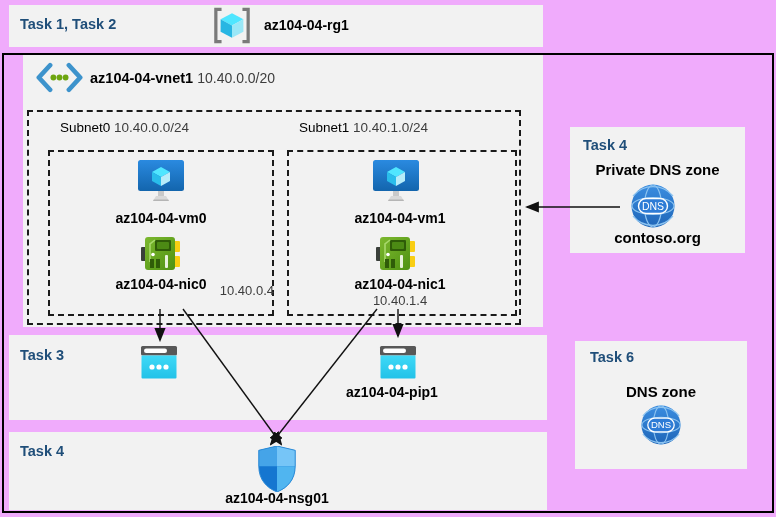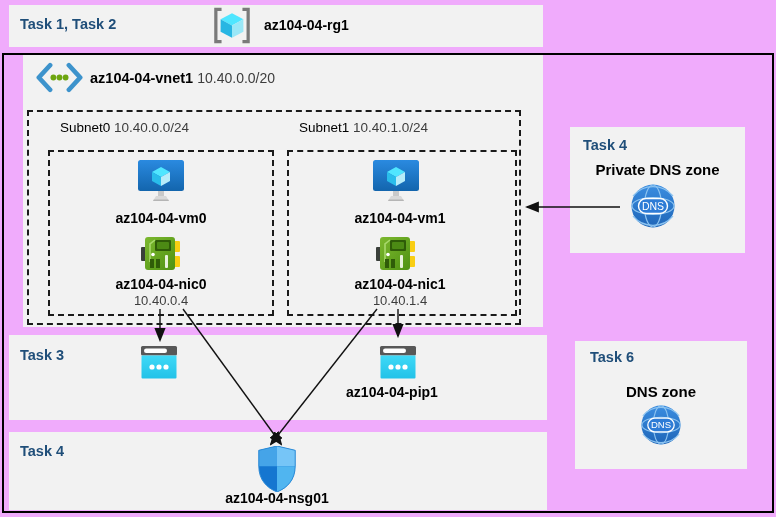--- a/index.html
+++ b/index.html
@@ -140,21 +140,21 @@
   </div>
   <div class="abs dashed" style="left:48px;top:150px;width:226px;height:166px;"></div>
   <svg class="abs icon" style="left:137px;top:159px;" width="48" height="46">
       <use href="#sym-vm"></use>
     </svg>
   <div class="abs res-lbl ctr" style="left:48px;top:210px;width:226px;">az104-04-vm0</div>
   <svg class="abs icon" style="left:141px;top:235px;" width="40" height="38">
       <use href="#sym-nic"></use>
     </svg>
   <div class="abs res-lbl ctr" style="left:48px;top:276px;width:226px;">az104-04-nic0</div>
-  <div class="abs ip ctr" style="left:48px;top:293px;width:226px;">10.40.0.4</div>
+  <div class="abs ip ctr" style="left:48px;top:283px;width:226px;text-align:right;">10.40.0.4</div>
 
   <div class="abs subnet-lbl" style="left:299px;top:120px;">
     <b>Subnet1</b>
     <span class="cidr" style="font-size:13.5px;">10.40.1.0/24</span>
   </div>
   <div class="abs dashed" style="left:287px;top:150px;width:230px;height:166px;"></div>
   <svg class="abs icon" style="left:372px;top:159px;" width="48" height="46">
       <use href="#sym-vm"></use>
     </svg>
   <div class="abs res-lbl ctr" style="left:287px;top:210px;width:226px;">az104-04-vm1</div>
@@ -180,20 +180,21 @@
       <use href="#sym-nsg"></use>
     </svg>
   <div class="abs res-lbl ctr" style="left:177px;top:490px;width:200px;">az104-04-nsg01</div>
 
   <div class="abs band" style="left:570px;top:127px;width:175px;height:126px;"></div>
   <div class="abs task-lbl" style="left:583px;top:137px;">Task 4</div>
   <div class="abs res-lbl-lg ctr" style="left:570px;top:161px;width:175px;">Private DNS zone</div>
   <svg class="abs icon" style="left:631px;top:184px;" width="44" height="44">
       <use href="#sym-dns"></use>
     </svg>
+  <div class="abs res-lbl-lg ctr" style="left:570px;top:229px;width:175px;">contoso.org</div>
 
   <div class="abs band" style="left:575px;top:341px;width:172px;height:128px;"></div>
   <div class="abs task-lbl" style="left:590px;top:349px;">Task 6</div>
   <div class="abs res-lbl-lg ctr" style="left:575px;top:383px;width:172px;">DNS zone</div>
   <svg class="abs icon" style="left:641px;top:405px;" width="40" height="40">
       <use href="#sym-dns"></use>
     </svg>
 
   <svg id="arrows">
     <defs>

